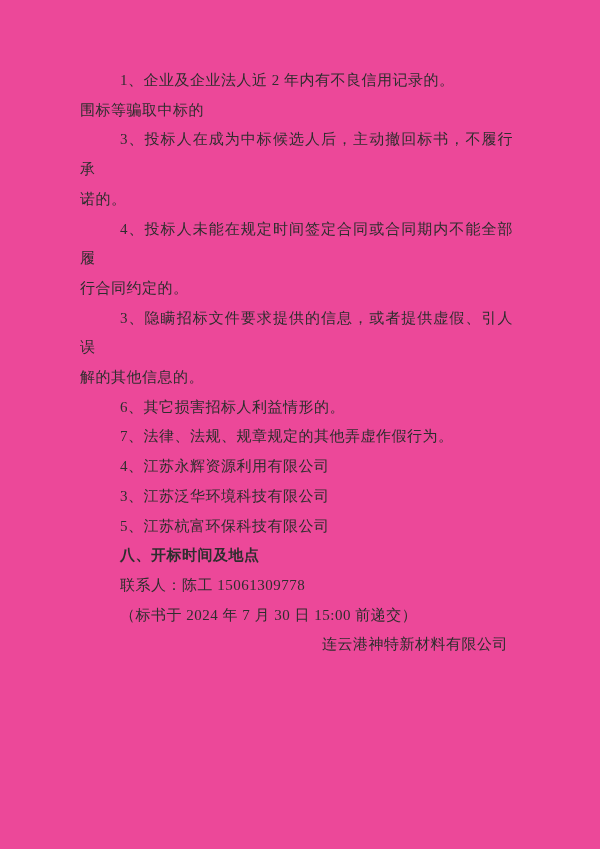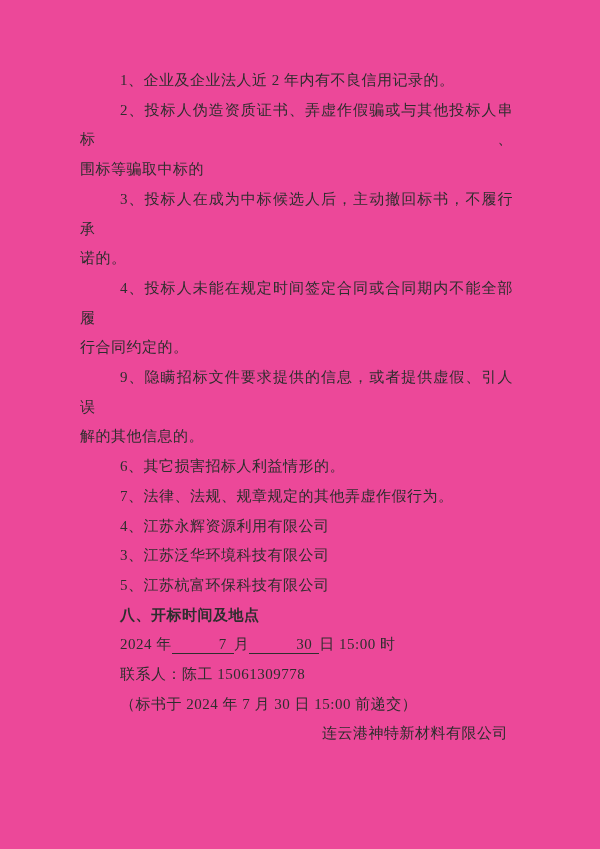--- a/index.html
+++ b/index.html
@@ -34,44 +34,42 @@
   }
 </style>
 </head>
 <body>
 
 <div class="page">
   <div class="doc">
 
     <div class="ln indent">1、企业及企业法人近 2 年内有不良信用记录的。</div>
 
-    <div class="ln indent stretch">2、投标人伪造资质证书、弄虚作假骗或与其他投标人串标、</div>
     <div class="ln">围标等骗取中标的</div>
 
     <div class="ln indent stretch">3、投标人在成为中标候选人后，主动撤回标书，不履行承</div>
     <div class="ln">诺的。</div>
 
     <div class="ln indent stretch">4、投标人未能在规定时间签定合同或合同期内不能全部履</div>
     <div class="ln">行合同约定的。</div>
 
-    <div class="ln indent stretch">9、隐瞒招标文件要求提供的信息，或者提供虚假、引人误</div>
+    <div class="ln indent stretch">3、隐瞒招标文件要求提供的信息，或者提供虚假、引人误</div>
     <div class="ln">解的其他信息的。</div>
 
     <div class="ln indent">6、其它损害招标人利益情形的。</div>
 
     <div class="ln indent">7、法律、法规、规章规定的其他弄虚作假行为。</div>
 
 
     <div class="ln indent">4、江苏永辉资源利用有限公司</div>
     <div class="ln indent">3、江苏泛华环境科技有限公司</div>
     <div class="ln indent">5、江苏杭富环保科技有限公司</div>
 
     <div class="ln indent bold">八、开标时间及地点</div>
 
-    <div class="ln indent"><span>2024 年</span><span class="u">7</span><span>月</span><span class="u">30</span><span>日 15:00 时</span></div>
 
 
     <div class="ln indent">联系人：陈工 15061309778</div>
 
     <div class="ln indent">（标书于 2024 年 7 月 30 日 15:00 前递交）</div>
 
     <div class="ln right">连云港神特新材料有限公司</div>
 
   </div>
 </div>

